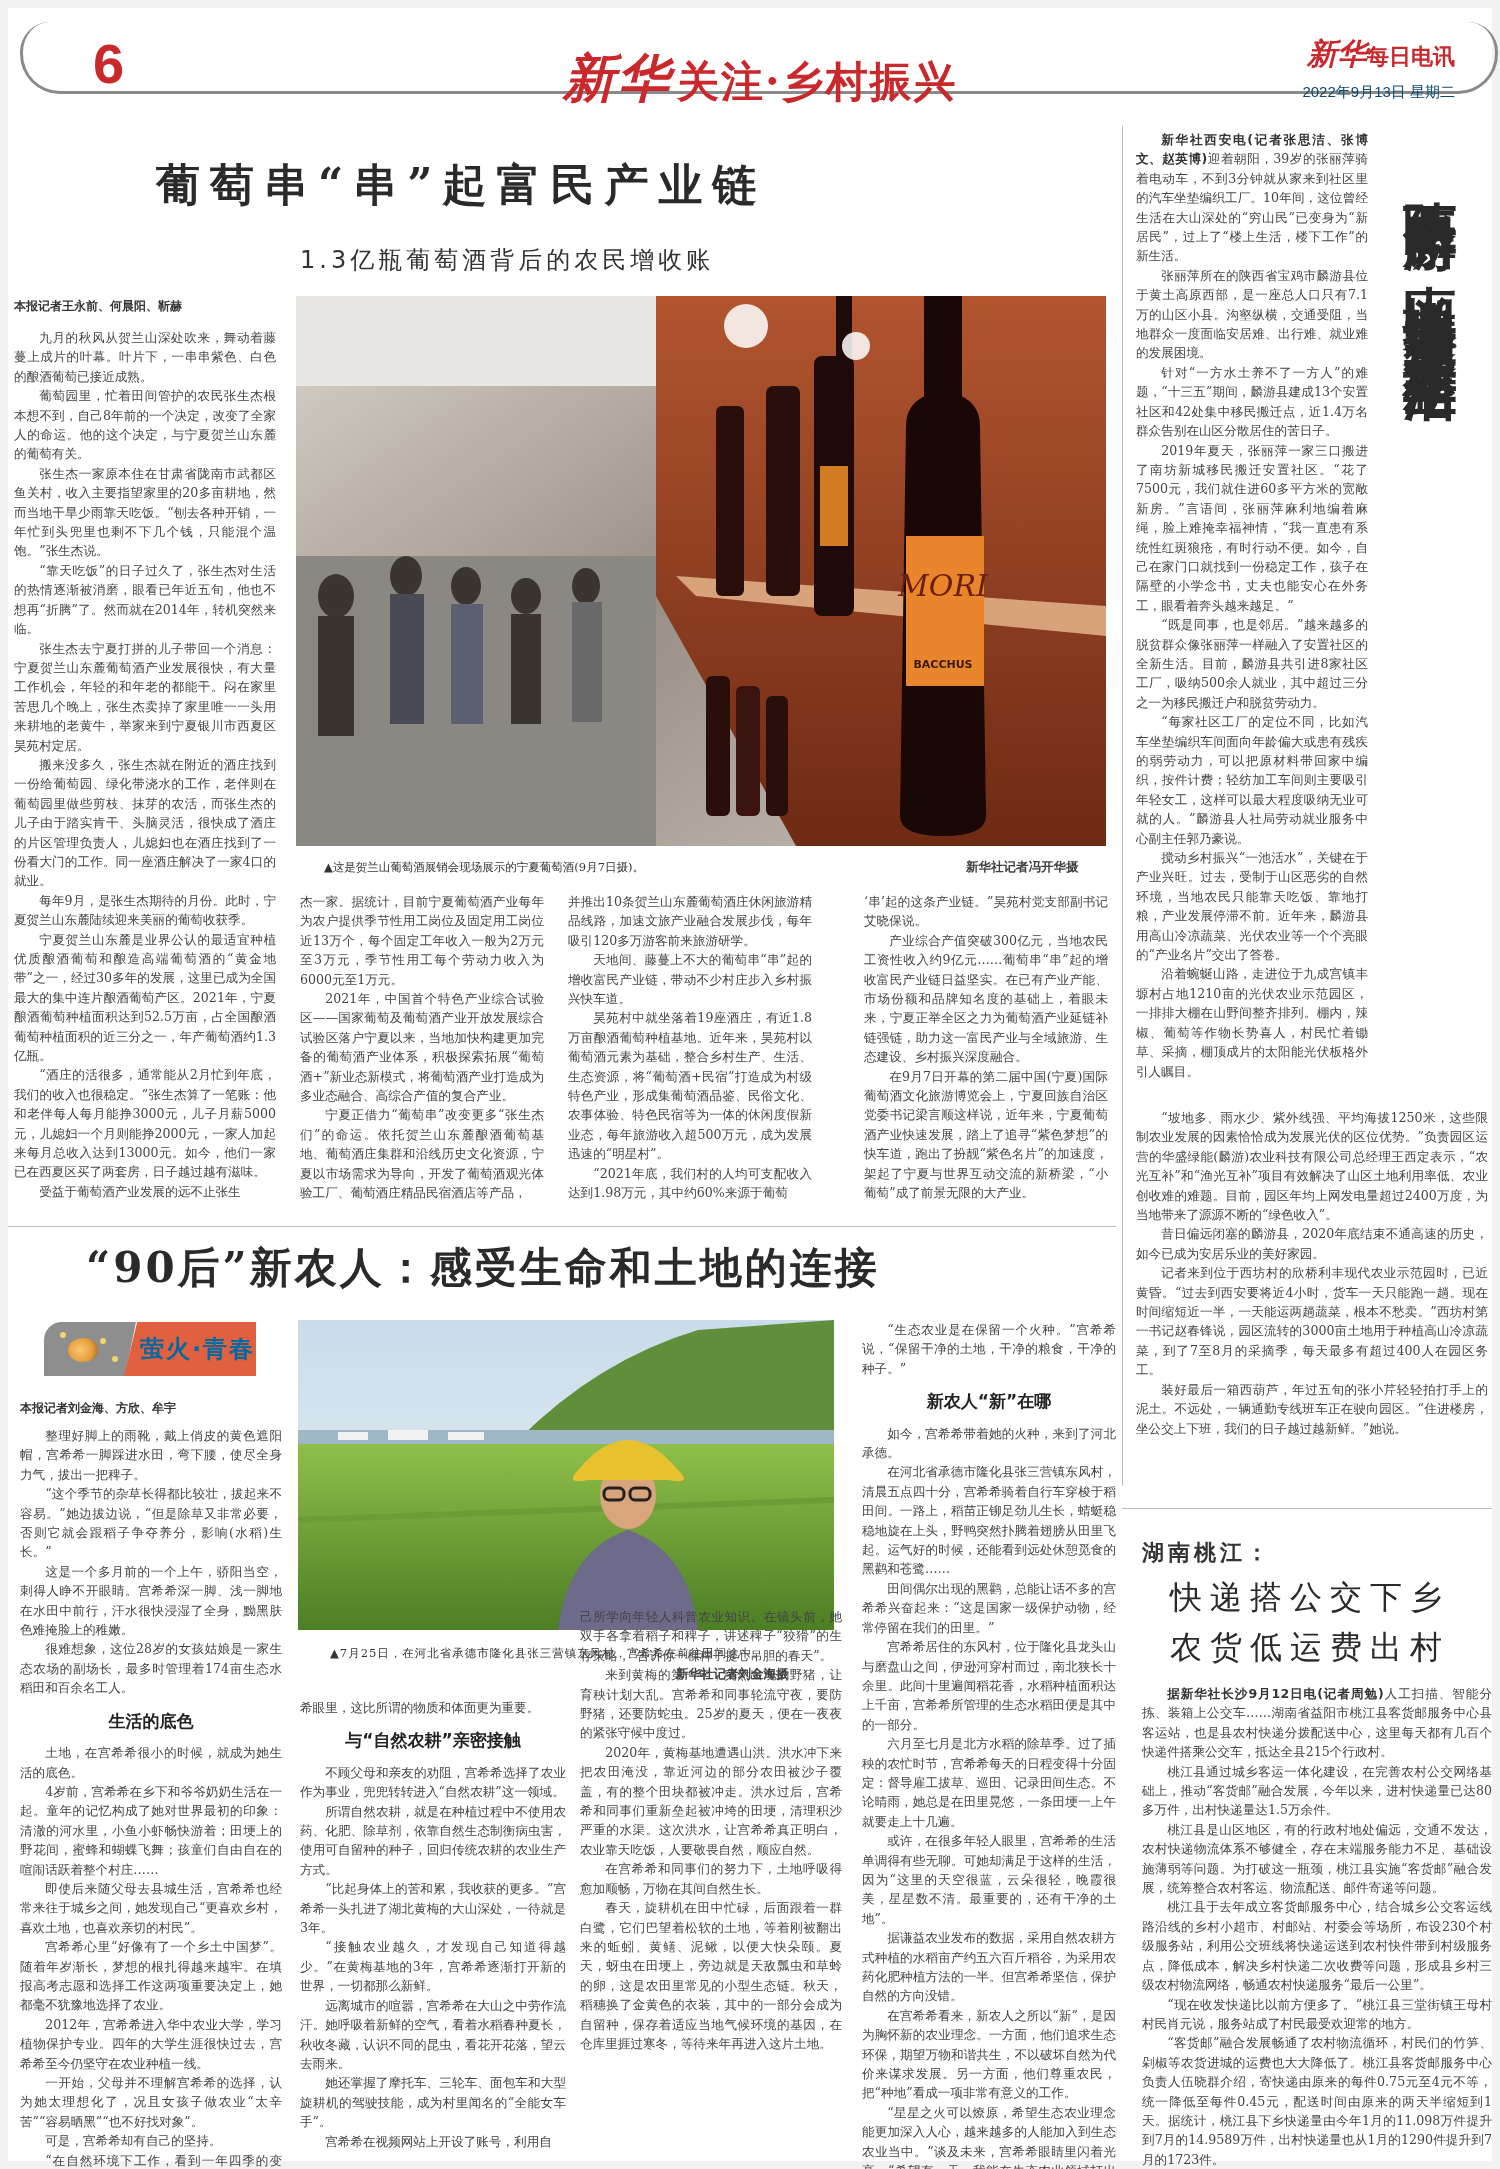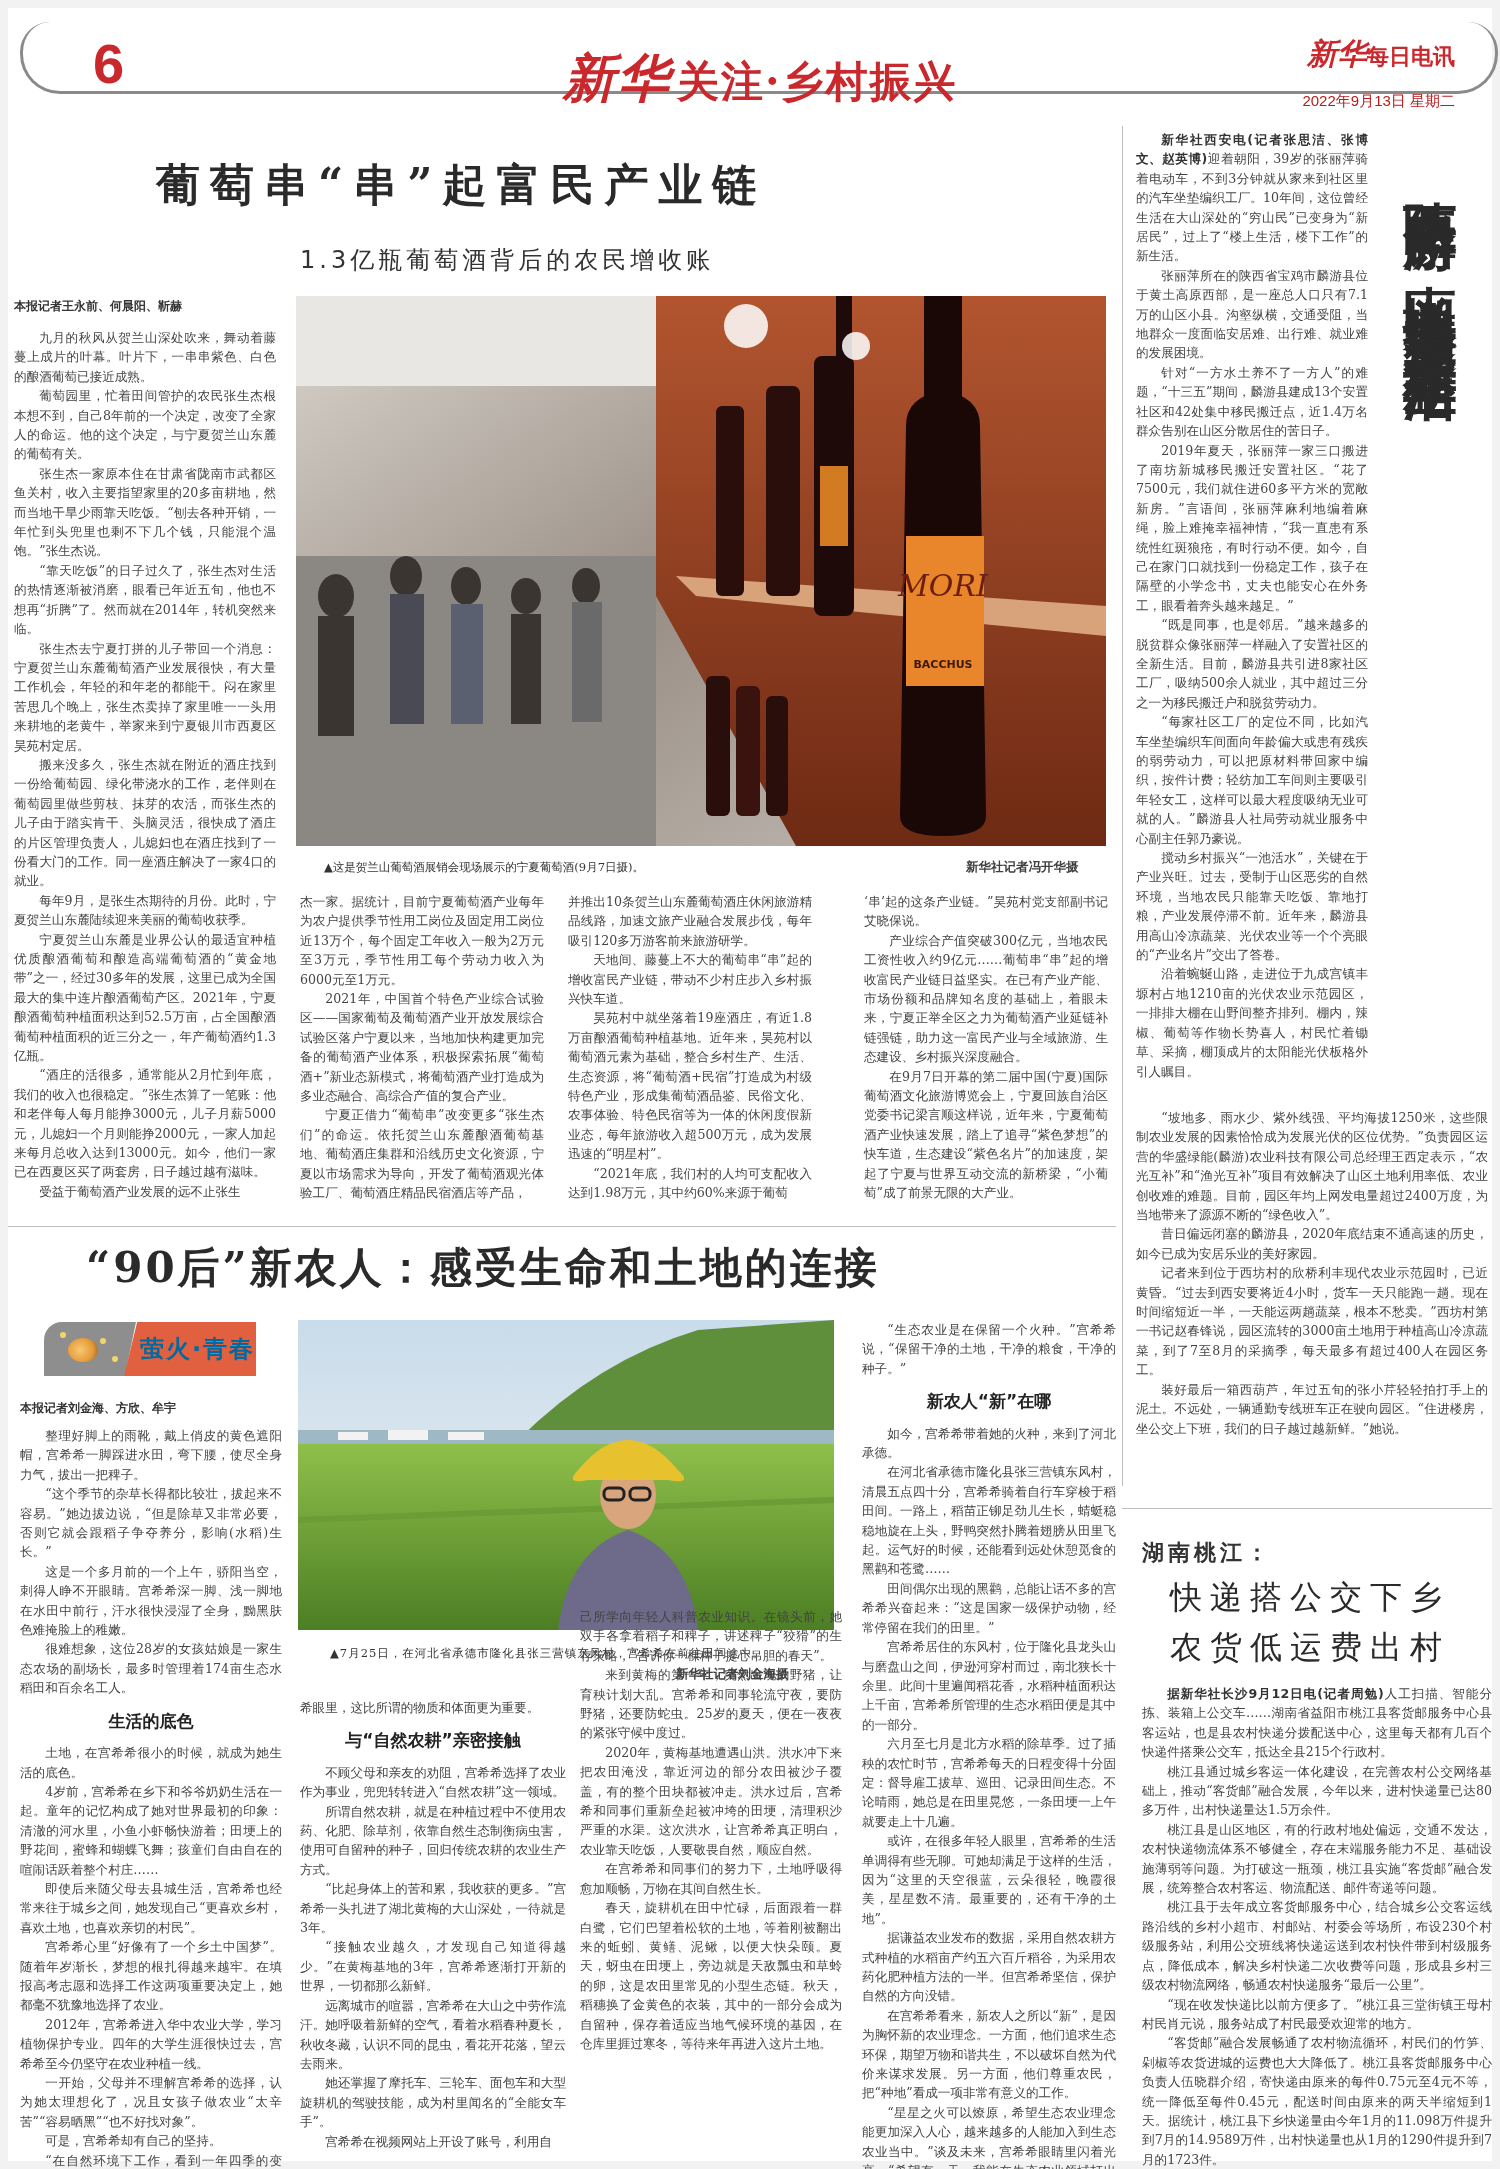--- a/index.html
+++ b/index.html
@@ -6,21 +6,21 @@
 html,body{width:1500px;height:2169px;background:#f2f2f2;overflow:hidden}
 body{font-family:"DejaVu Serif","Liberation Serif",serif;color:#3a3a3a}
 .page{position:absolute;left:8px;top:8px;width:1484px;height:2153px;background:#fff}
 .masthead{position:absolute;left:12px;top:14px;width:1478px;height:72px;border:3px solid #8a8a8a;border-top:none;border-radius:0 0 40px 40px;border-top-left-radius:30px;border-top-right-radius:30px}
 .mh-num{position:absolute;left:70px;top:14px;font-family:"Liberation Sans",sans-serif;font-weight:bold;font-size:56px;color:#c9282d;line-height:1}
 .mh-title{position:absolute;left:540px;top:22px;font-family:"DejaVu Serif",serif;font-size:42px;color:#c9282d;font-weight:bold;letter-spacing:2px}
 .mh-title .brand{font-style:italic;font-size:52px;margin-right:6px}
 .mh-right{position:absolute;right:40px;top:12px;text-align:right}
 .mh-right .brand2{font-style:italic;color:#c9282d;font-size:30px;font-weight:bold}
 .mh-right .paper{color:#c9282d;font-size:22px;font-weight:bold}
-.mh-right .date{font-family:"Liberation Sans",sans-serif;font-size:15px;color:#b91c1c;margin-top:17px}
+.mh-right .date{font-family:"Liberation Sans",sans-serif;font-size:15px;color:#0c4a6e;margin-top:8px}
 
 .h1{position:absolute;font-family:"DejaVu Serif",serif;font-weight:bold;color:#2a2a2a;white-space:nowrap}
 .sub{position:absolute;font-family:"DejaVu Sans",sans-serif;color:#333;white-space:nowrap;letter-spacing:4px}
 .byline{position:absolute;font-family:"DejaVu Sans",sans-serif;font-weight:bold;font-size:12px;color:#333}
 .col{position:absolute;font-size:12.6px;line-height:19.4px;text-align:justify;color:#444}
 .col p{text-indent:2em}
 .col p.noind{text-indent:0}
 .col .lead{font-family:"DejaVu Sans",sans-serif;font-weight:bold;color:#333}
 .subhead{font-family:"DejaVu Sans",sans-serif;font-weight:bold;font-size:17px;text-align:center;margin:14px 0 12px;color:#222;text-indent:0!important}
 .photo{position:absolute;overflow:hidden}
@@ -131,21 +131,21 @@
   </div>
   <div class="col" style="left:560px;top:884px;width:244px;">
     <p class="noind">并推出10条贺兰山东麓葡萄酒庄休闲旅游精品线路，加速文旅产业融合发展步伐，每年吸引120多万游客前来旅游研学。</p>
     <p>天地间、藤蔓上不大的葡萄串“串”起的增收富民产业链，带动不少村庄步入乡村振兴快车道。</p>
     <p>昊苑村中就坐落着19座酒庄，有近1.8万亩酿酒葡萄种植基地。近年来，昊苑村以葡萄酒元素为基础，整合乡村生产、生活、生态资源，将“葡萄酒+民宿”打造成为村级特色产业，形成集葡萄酒品鉴、民俗文化、农事体验、特色民宿等为一体的休闲度假新业态，每年旅游收入超500万元，成为发展迅速的“明星村”。</p>
     <p>“2021年底，我们村的人均可支配收入达到1.98万元，其中约60%来源于葡萄</p>
   </div>
   <div class="col" style="left:856px;top:884px;width:244px;">
     <p class="noind">‘串’起的这条产业链。”昊苑村党支部副书记艾晓保说。</p>
     <p>产业综合产值突破300亿元，当地农民工资性收入约9亿元……葡萄串“串”起的增收富民产业链日益坚实。在已有产业产能、市场份额和品牌知名度的基础上，着眼未来，宁夏正举全区之力为葡萄酒产业延链补链强链，助力这一富民产业与全域旅游、生态建设、乡村振兴深度融合。</p>
-    <p>在9月7日开幕的第二届中国(宁夏)国际葡萄酒文化旅游博览会上，宁夏回族自治区党委书记梁言顺这样说，近年来，宁夏葡萄酒产业快速发展，踏上了追寻“紫色梦想”的快车道，生态建设“紫色名片”的加速度，架起了宁夏与世界互动交流的新桥梁，“小葡萄”成了前景无限的大产业。</p>
+    <p>在9月7日开幕的第二届中国(宁夏)国际葡萄酒文化旅游博览会上，宁夏回族自治区党委书记梁言顺这样说，近年来，宁夏葡萄酒产业快速发展，踏上了追寻“紫色梦想”的快车道，跑出了扮靓“紫色名片”的加速度，架起了宁夏与世界互动交流的新桥梁，“小葡萄”成了前景无限的大产业。</p>
   </div>
 
   <div class="divider" style="left:1114px;top:118px;width:1px;height:1360px;"></div>
   <div class="col" style="left:1128px;top:122px;width:232px;">
     <p><span class="lead">新华社西安电(记者张思洁、张博文、赵英博)</span><span>迎着朝阳，39岁的张丽萍骑着电动车，不到3分钟就从家来到社区里的汽车坐垫编织工厂。10年间，这位曾经生活在大山深处的“穷山民”已变身为“新居民”，过上了“楼上生活，楼下工作”的新生活。</span></p>
     <p>张丽萍所在的陕西省宝鸡市麟游县位于黄土高原西部，是一座总人口只有7.1万的山区小县。沟壑纵横，交通受阻，当地群众一度面临安居难、出行难、就业难的发展困境。</p>
     <p>针对“一方水土养不了一方人”的难题，“十三五”期间，麟游县建成13个安置社区和42处集中移民搬迁点，近1.4万名群众告别在山区分散居住的苦日子。</p>
     <p>2019年夏天，张丽萍一家三口搬进了南坊新城移民搬迁安置社区。“花了7500元，我们就住进60多平方米的宽敞新房。”言语间，张丽萍麻利地编着麻绳，脸上难掩幸福神情，“我一直患有系统性红斑狼疮，有时行动不便。如今，自己在家门口就找到一份稳定工作，孩子在隔壁的小学念书，丈夫也能安心在外务工，眼看着奔头越来越足。”</p>
     <p>“既是同事，也是邻居。”越来越多的脱贫群众像张丽萍一样融入了安置社区的全新生活。目前，麟游县共引进8家社区工厂，吸纳500余人就业，其中超过三分之一为移民搬迁户和脱贫劳动力。</p>
     <p>“每家社区工厂的定位不同，比如汽车坐垫编织车间面向年龄偏大或患有残疾的弱劳动力，可以把原材料带回家中编织，按件计费；轻纺加工车间则主要吸引年轻女工，这样可以最大程度吸纳无业可就的人。”麟游县人社局劳动就业服务中心副主任郭乃豪说。</p>

